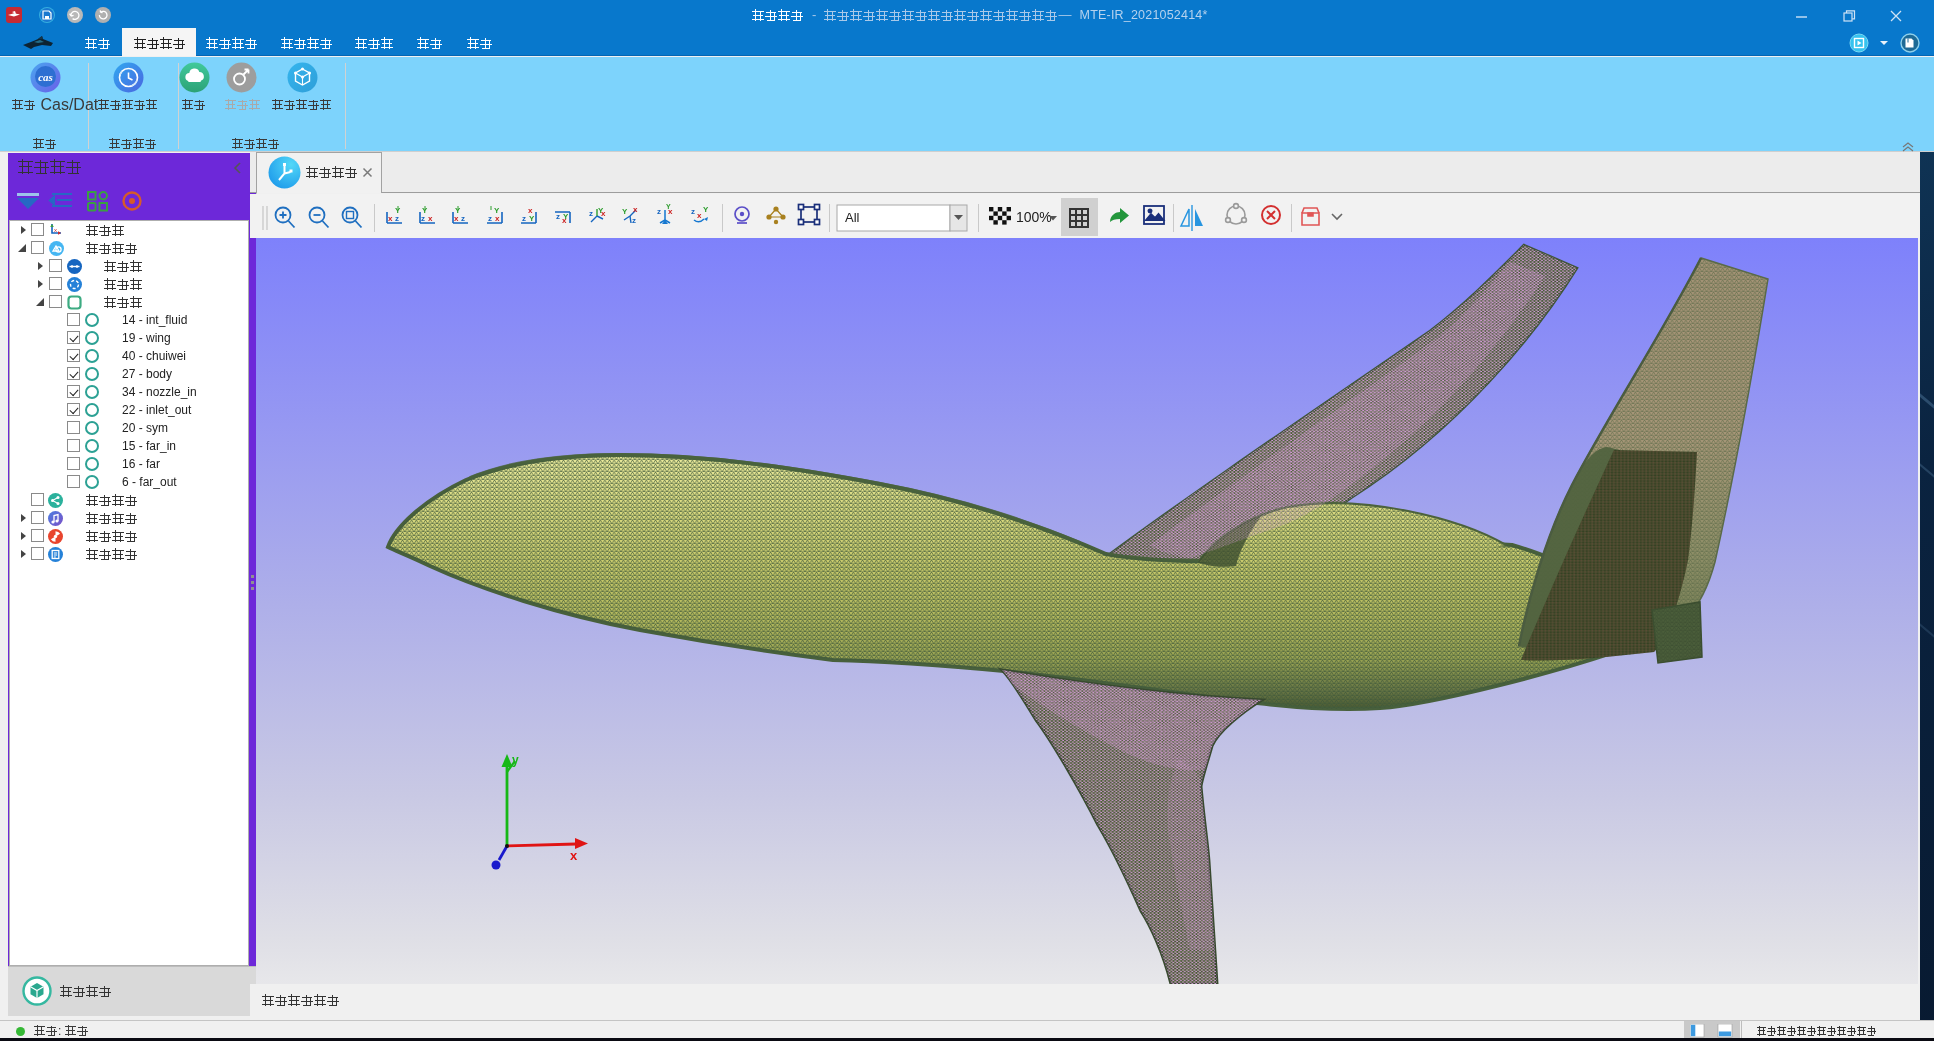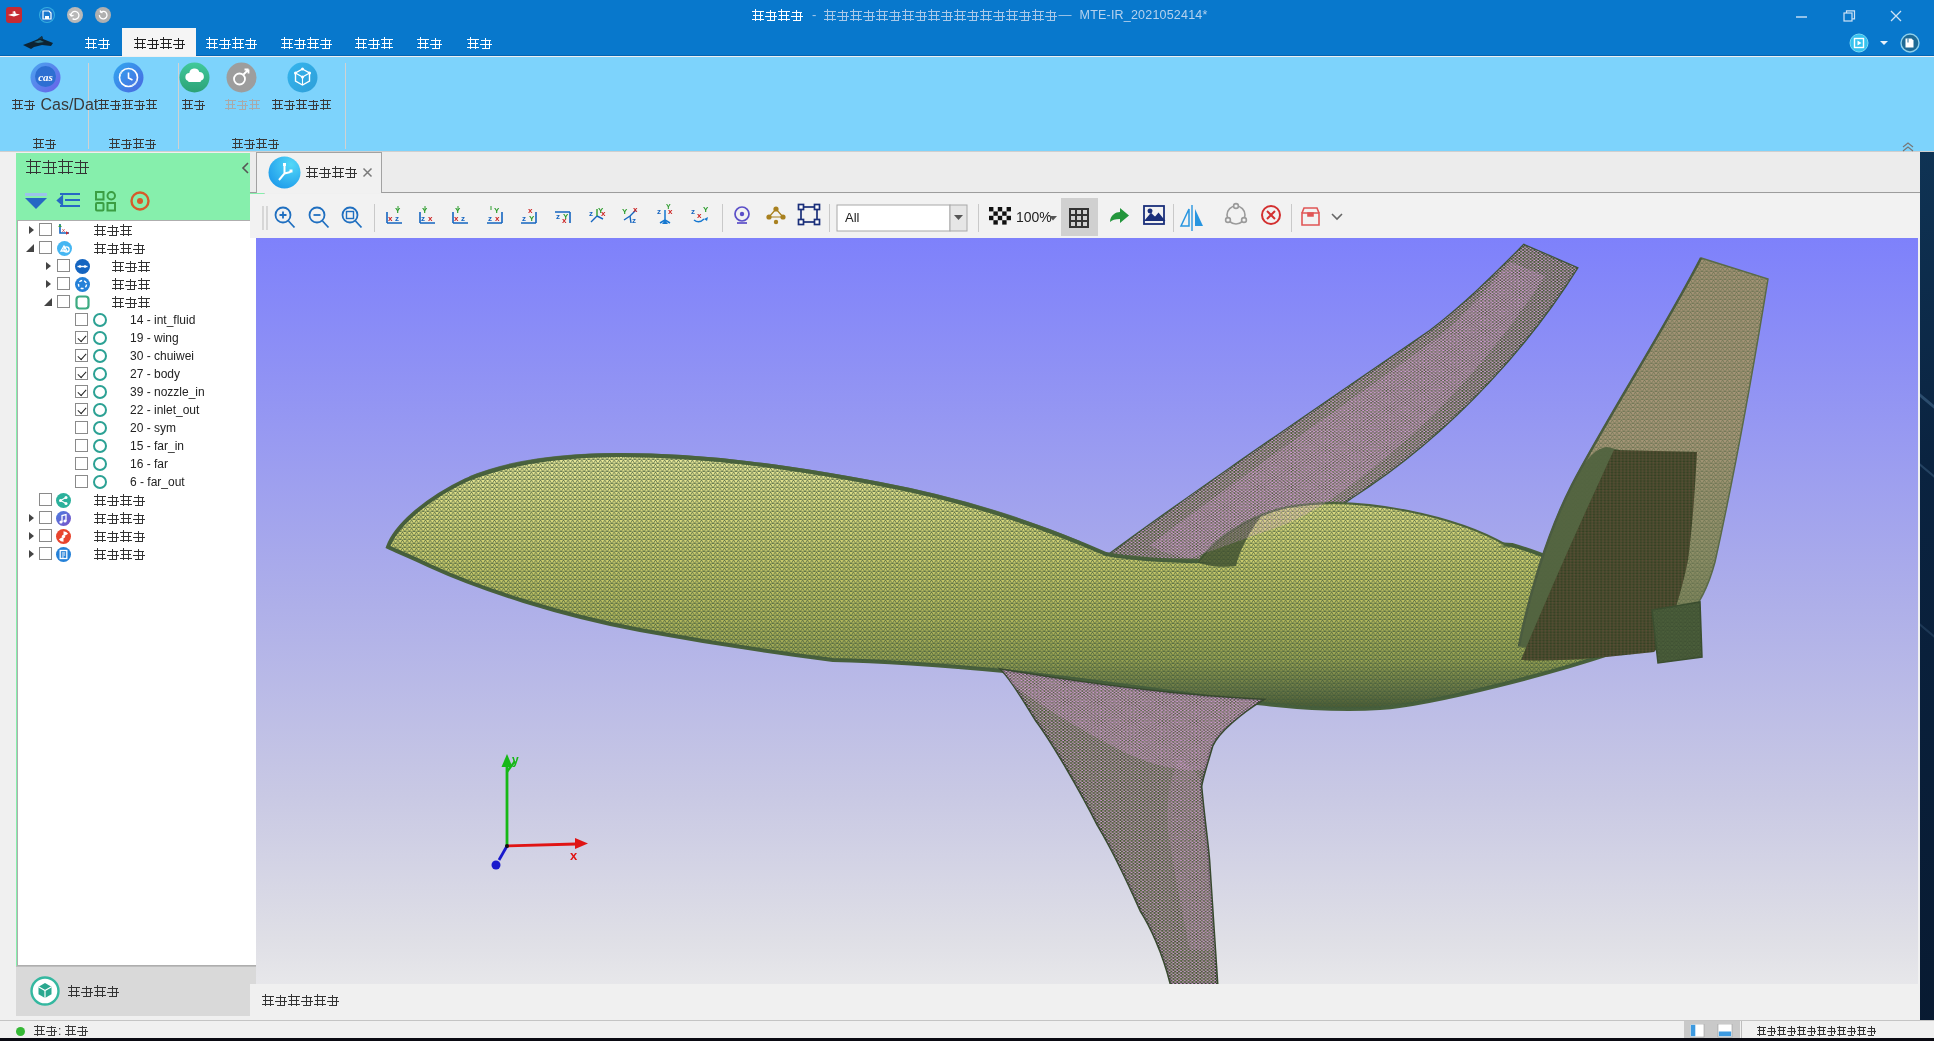--- a/index.html
+++ b/index.html
@@ -91,21 +91,21 @@
 background-position:0 1px,1px 4px,0 8px,2px 0,6px 1px;}
 .d10b{width:9px;height:10px;margin:0 1px 0 0;background-image:
 linear-gradient(#333,#333),linear-gradient(#333,#333),linear-gradient(#333,#333),
 linear-gradient(#333,#333),linear-gradient(#333,#333);
 background-size:7px 1px,9px 1px,6px 1px,1px 9px,1px 6px;
 background-position:1px 2px,0 5px,1px 9px,4px 0,7px 2px;}
 
 #titlebar{left:0;top:0;width:1934px;height:30px;background:#0878cc;}
 #menurow{left:0;top:30px;width:1934px;height:26px;background:#0878cc;border-bottom:1px solid #0466b4;}
 #ribbon{left:0;top:57px;width:1934px;height:95px;background:#7dd3fc;border-bottom:1px solid #cfcfcf;}
-#leftpanel{left:16px;top:153px;width:249px;height:863px;background:#86efac;border-right:1px solid #c8c8c8;}
+#leftpanel{left:8px;top:153px;width:249px;height:863px;background:#6d28d9;border-right:1px solid #c8c8c8;}
 #treebox{left:1px;top:67px;width:240px;height:746px;background:#fff;border:1px solid #aeaeae;}
 #lpbottom{left:0;top:813px;width:248px;height:50px;background:#d9d9d9;border-top:1px solid #bdbdbd;}
 #mdibar{left:250px;top:152px;width:1684px;height:41px;background:#ececec;border-bottom:1px solid #9d9d9d;}
 #vtoolbar{left:250px;top:194px;width:1670px;height:44px;background:#f2f2f2;}
 #viewport{left:256px;top:238px;width:1662px;height:746px;
 background:linear-gradient(180deg,#7e81fb 0%,#9395f3 22%,#aeafe9 49%,#c9c9e4 75%,#dfdfe6 94%,#e7e7ea 100%);}
 #msgbar{left:250px;top:984px;width:1670px;height:36px;background:#f0f0f0;}
 #darkstrip{left:1920px;top:152px;width:14px;height:886px;
 background:linear-gradient(165deg,#0f3354 0%,#0a2340 35%,#081a31 100%);overflow:hidden;}
 #statusbar{left:0;top:1020px;width:1934px;height:21px;background:#f0f0f0;border-top:1px solid #c4c4c4;}
@@ -380,31 +380,31 @@
         <span class="ltext" style="left:112px">14 - int_fluid</span>
       </div>
   <div class="abs trow" style="top:108px">
         <span class="cb ck" style="left:57px"></span>
         <span class="ring" style="left:75px"></span>
         <span class="ltext" style="left:112px">19 - wing</span>
       </div>
   <div class="abs trow" style="top:126px">
         <span class="cb ck" style="left:57px"></span>
         <span class="ring" style="left:75px"></span>
-        <span class="ltext" style="left:112px">30 - chuiwei</span>
+        <span class="ltext" style="left:112px">40 - chuiwei</span>
       </div>
   <div class="abs trow" style="top:144px">
         <span class="cb ck" style="left:57px"></span>
         <span class="ring" style="left:75px"></span>
         <span class="ltext" style="left:112px">27 - body</span>
       </div>
   <div class="abs trow" style="top:162px">
         <span class="cb ck" style="left:57px"></span>
         <span class="ring" style="left:75px"></span>
-        <span class="ltext" style="left:112px">39 - nozzle_in</span>
+        <span class="ltext" style="left:112px">34 - nozzle_in</span>
       </div>
   <div class="abs trow" style="top:180px">
         <span class="cb ck" style="left:57px"></span>
         <span class="ring" style="left:75px"></span>
         <span class="ltext" style="left:112px">22 - inlet_out</span>
       </div>
   <div class="abs trow" style="top:198px">
         <span class="cb" style="left:57px"></span>
         <span class="ring" style="left:75px"></span>
         <span class="ltext" style="left:112px">20 - sym</span>

